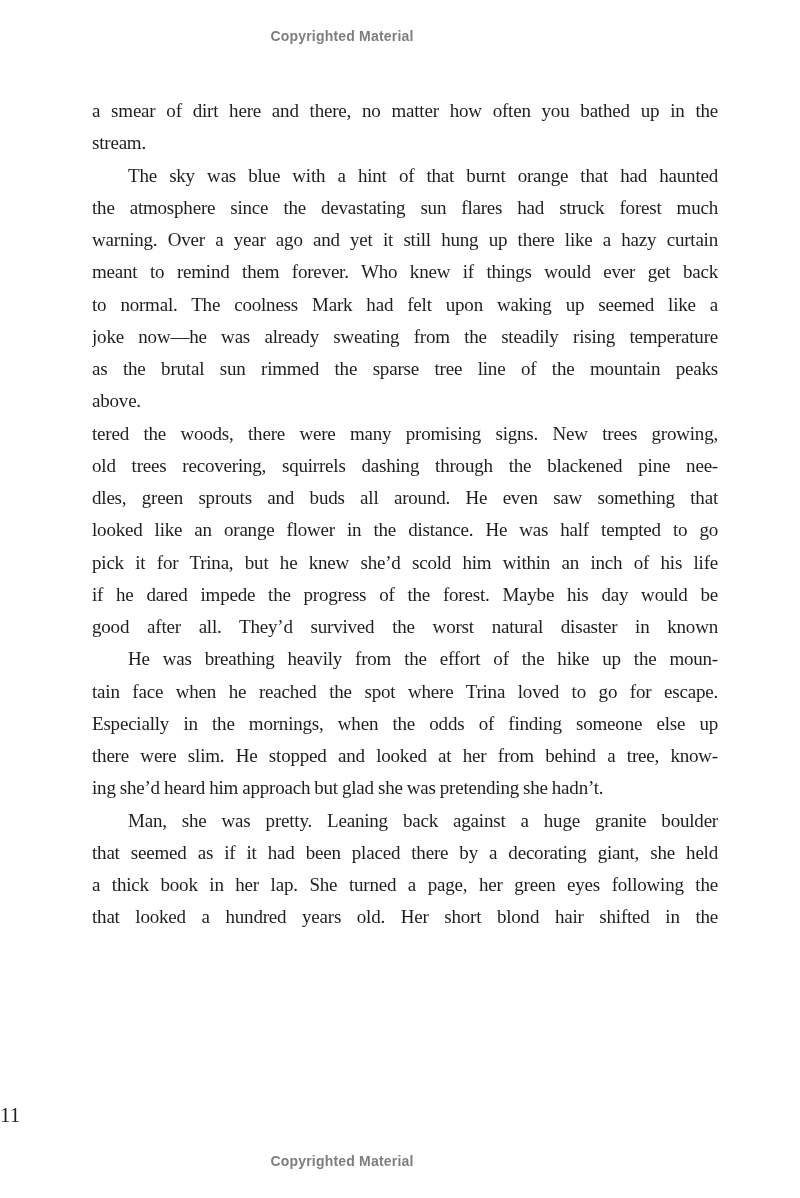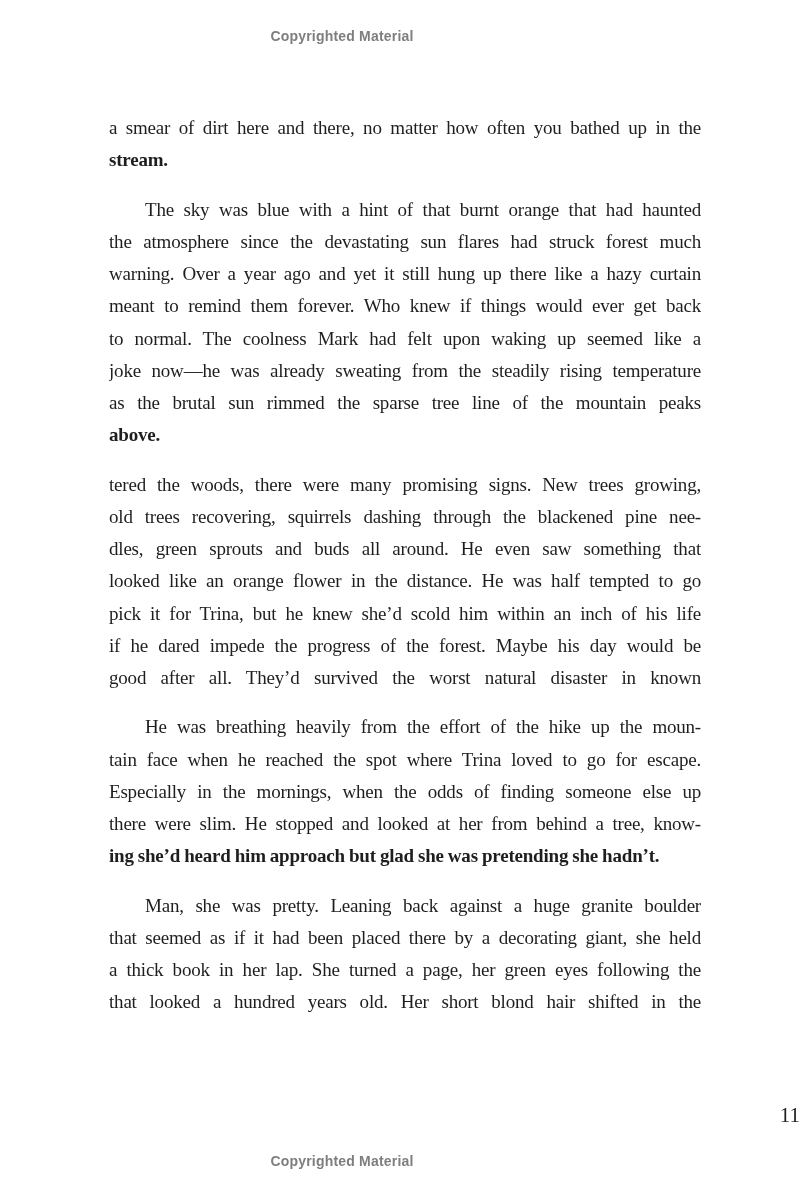--- a/index.html
+++ b/index.html
@@ -30,40 +30,40 @@
     color: #7e7e7e;
   }
   .copyright-notice.top { top: 28px; }
   .copyright-notice.bottom { top: 1153px; }
   .page-body {
     position: absolute;
     left: 92px;
     top: 95px;
     width: 626px;
   }
-  .paragraph { margin: 17px; padding: 0; }
+  .paragraph { margin: 0; padding: 0; }
   .text-line {
     height: 32.25px;
     line-height: 32.25px;
     font-size: 19px;
     letter-spacing: -0.2px;
     word-spacing: -0.5px;
     text-align: justify;
     text-align-last: justify;
     overflow: hidden;
     white-space: normal;
   }
   .text-line.indent { text-indent: 36px; }
-  .text-line.last-line { text-align-last: left; font-weight: bold; }
+  .text-line.last-line { text-align-last: left; }
   .page-number {
     position: absolute;
     left: 0;
     top: 1100px;
     width: 800px;
-    text-align: right;
+    text-align: left;
     font-size: 21px;
     line-height: 30px;
     color: #1e1e1e;
   }
 </style>
 </head>
 <body>
 
 <div class="book-page">
 

